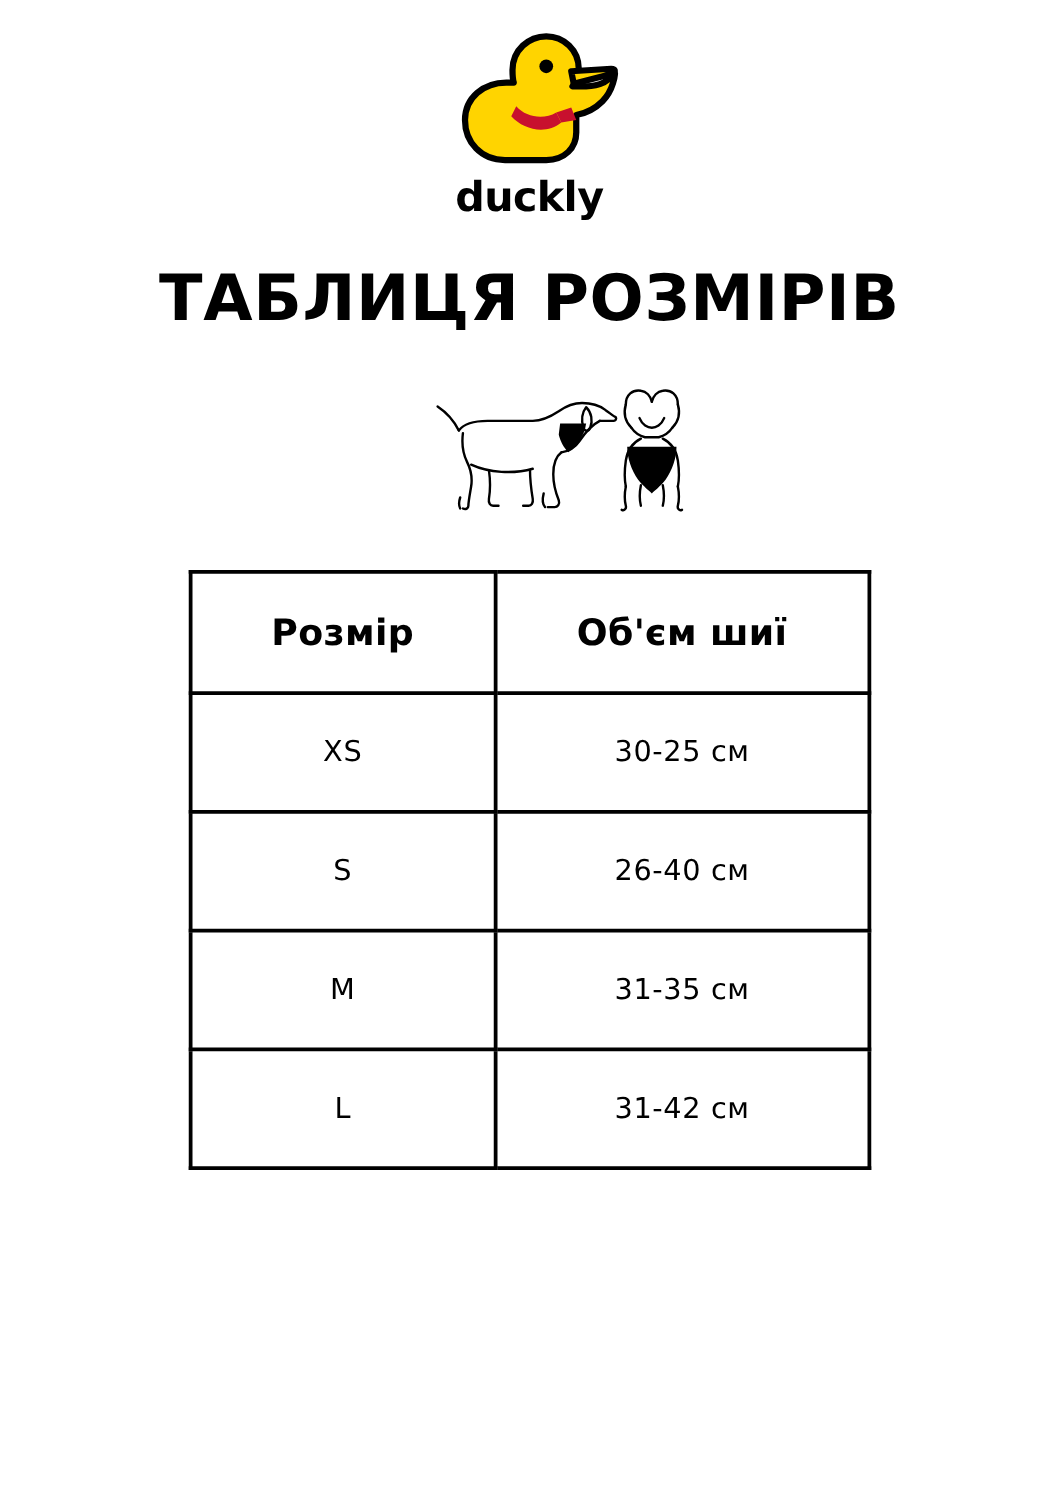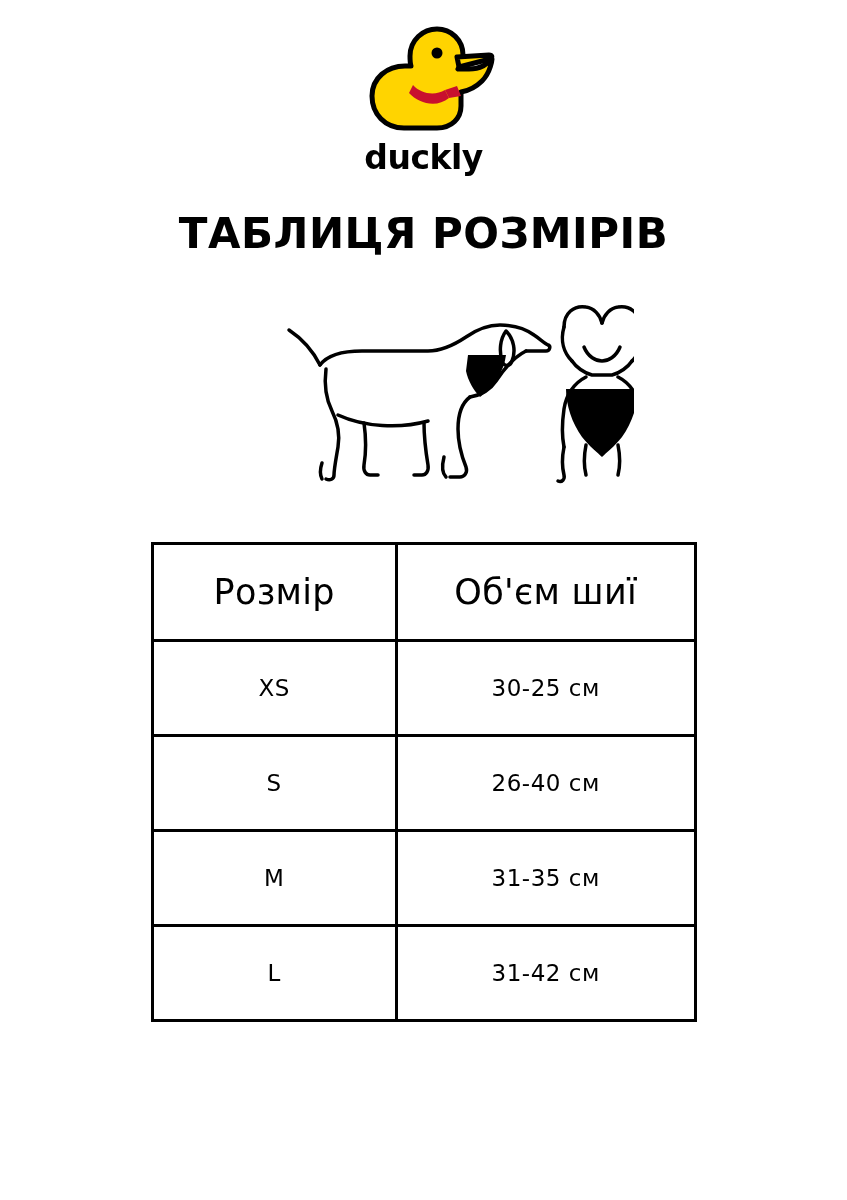--- a/index.html
+++ b/index.html
@@ -10,21 +10,21 @@
   body {
     width: 847px;
     height: 1200px;
     font-family: "DejaVu Sans", "Liberation Sans", sans-serif;
     color: #000000;
     overflow: hidden;
   }
   .page {
     position: relative;
     width: 847px;
-    height: 1200px;
+    height: 936px;
     background: #ffffff;
     display: flex;
     flex-direction: column;
     align-items: center;
   }
 
   
   .logo-block {
     margin-top: 22px;
     display: flex;
@@ -44,21 +44,21 @@
     letter-spacing: -0.5px;
     color: #000000;
   }
 
   
   .title {
     margin-top: 30px;
     text-align: center;
     font-family: "DejaVu Sans", "Liberation Sans", sans-serif;
     font-weight: 700;
-    font-size: 42px;
+    font-size: 51px;
     line-height: 1.28;
     letter-spacing: 0.5px;
     color: #000000;
   }
   .title .line {
     display: block;
     white-space: nowrap;
   }
 
   
@@ -76,22 +76,22 @@
     table-layout: fixed;
   }
   .size-table th,
   .size-table td {
     border: 3px solid #000000;
     text-align: center;
     color: #000000;
   }
   .size-table th {
     font-family: "DejaVu Sans", "Liberation Sans", sans-serif;
-    font-weight: 400;
-    font-size: 35px;
+    font-weight: 700;
+    font-size: 29px;
     height: 92px;
     letter-spacing: 0.3px;
   }
   .size-table td {
     font-family: "DejaVu Sans", "Liberation Sans", sans-serif;
     font-weight: 400;
     font-size: 23px;
     height: 90px;
     letter-spacing: 0.5px;
   }

